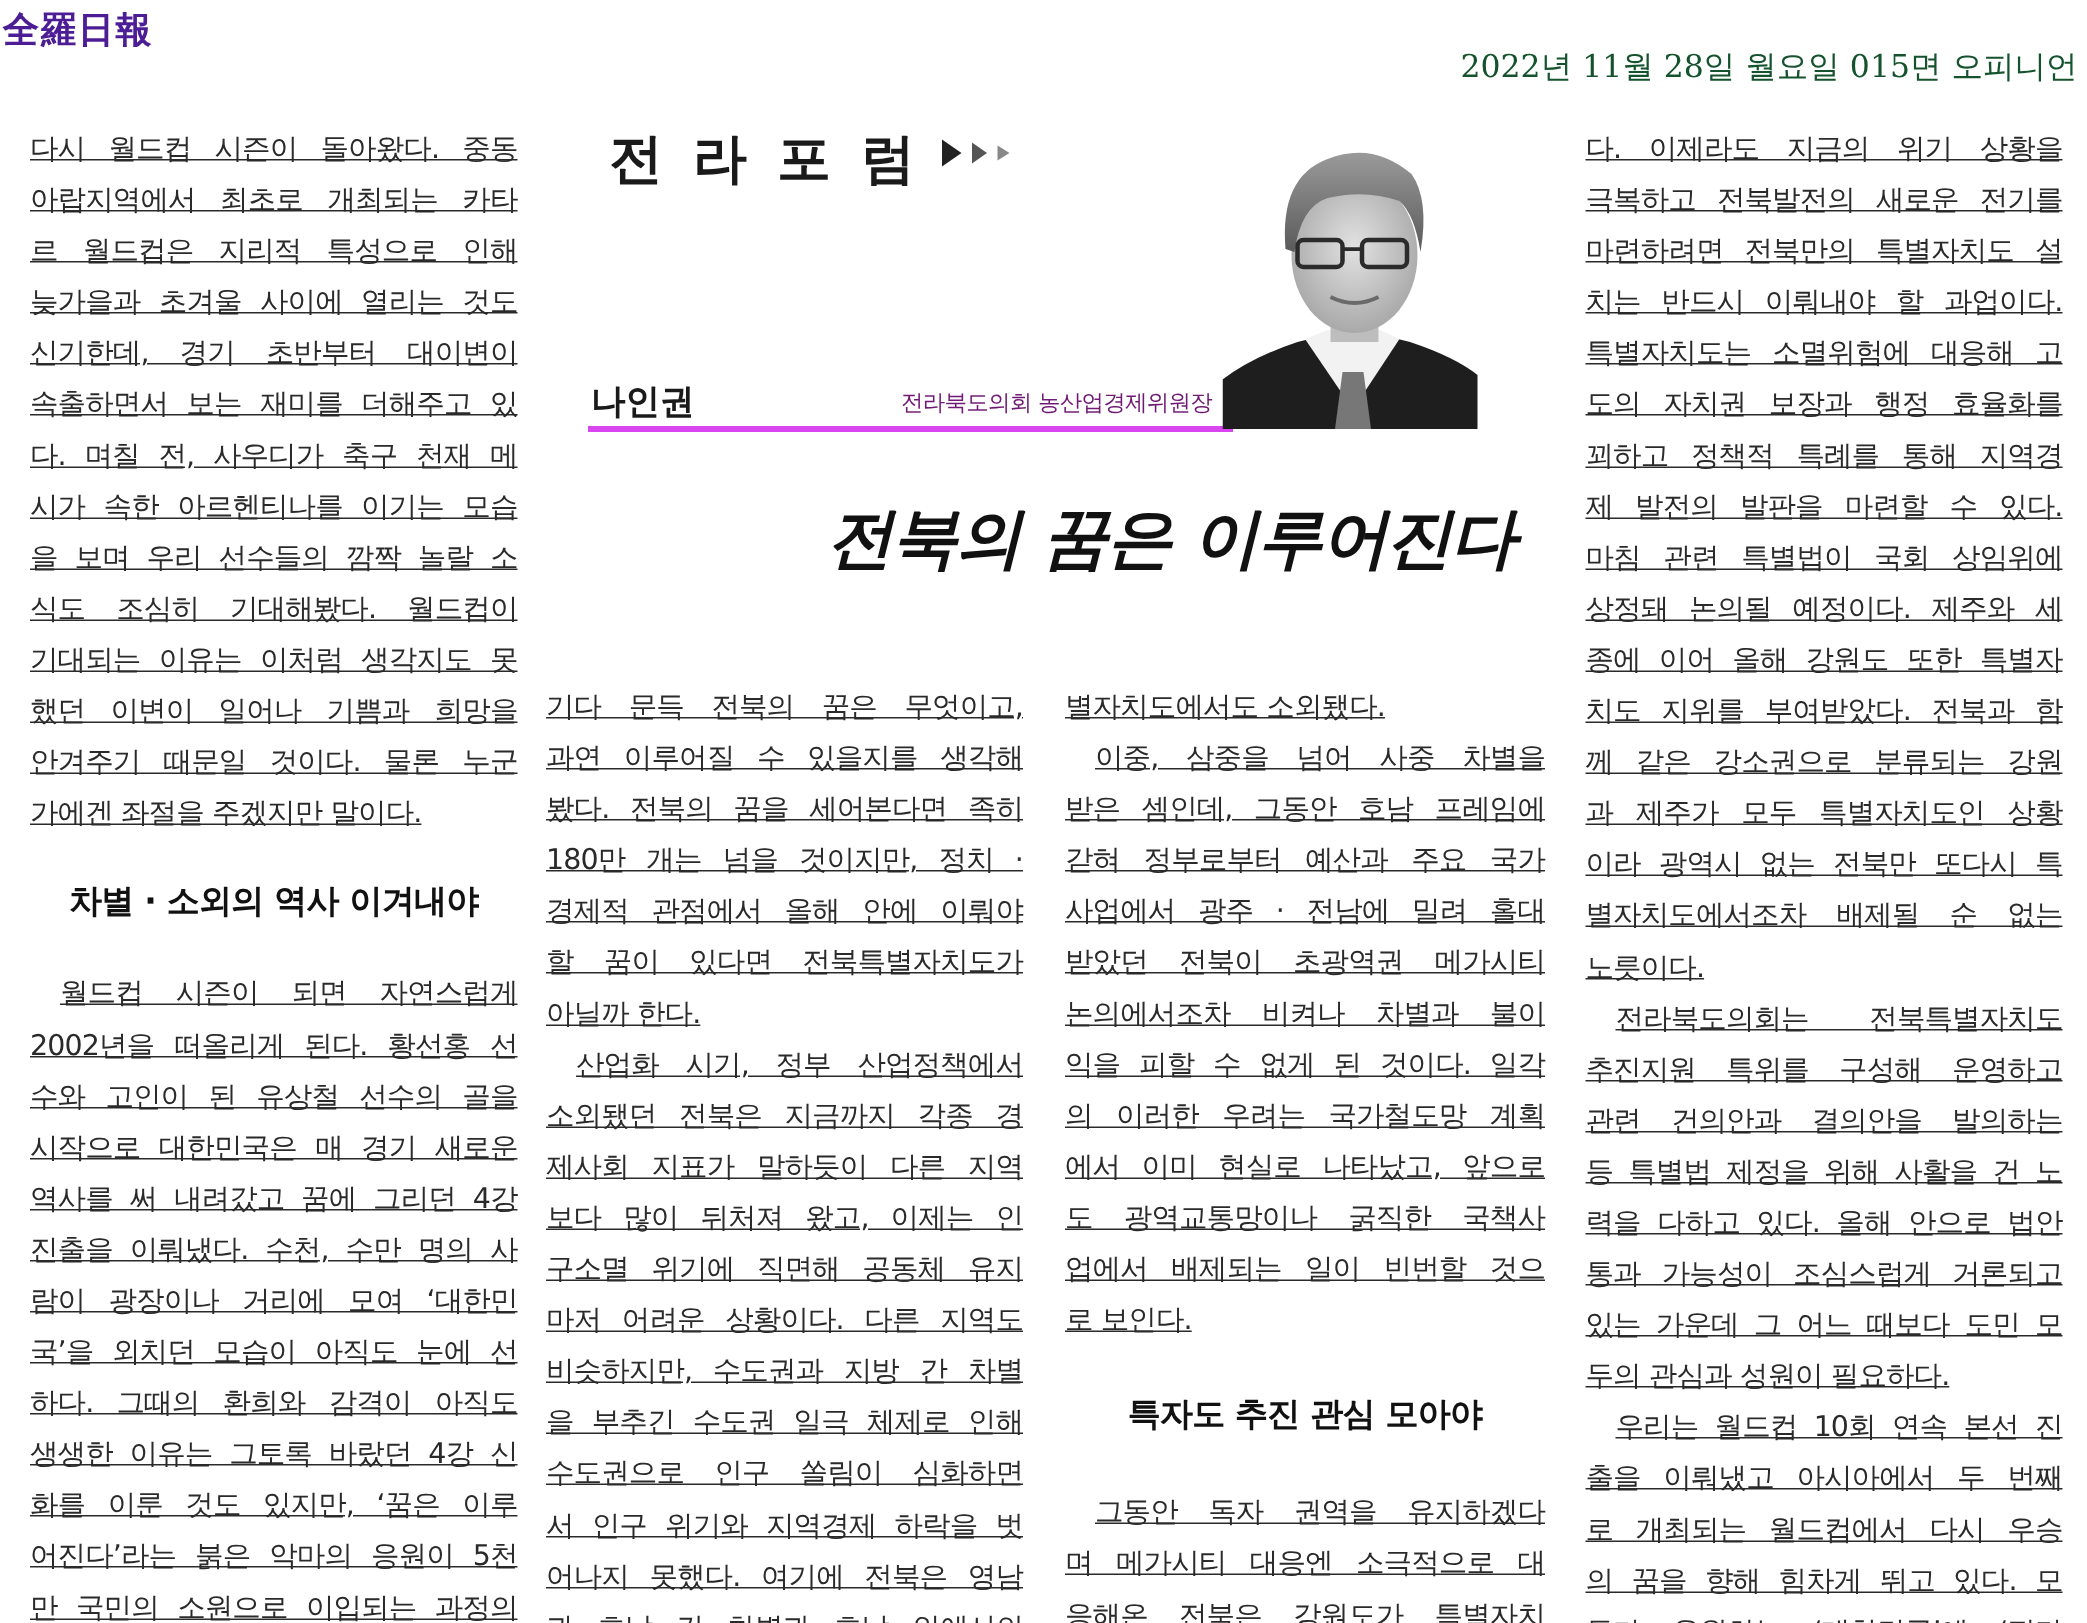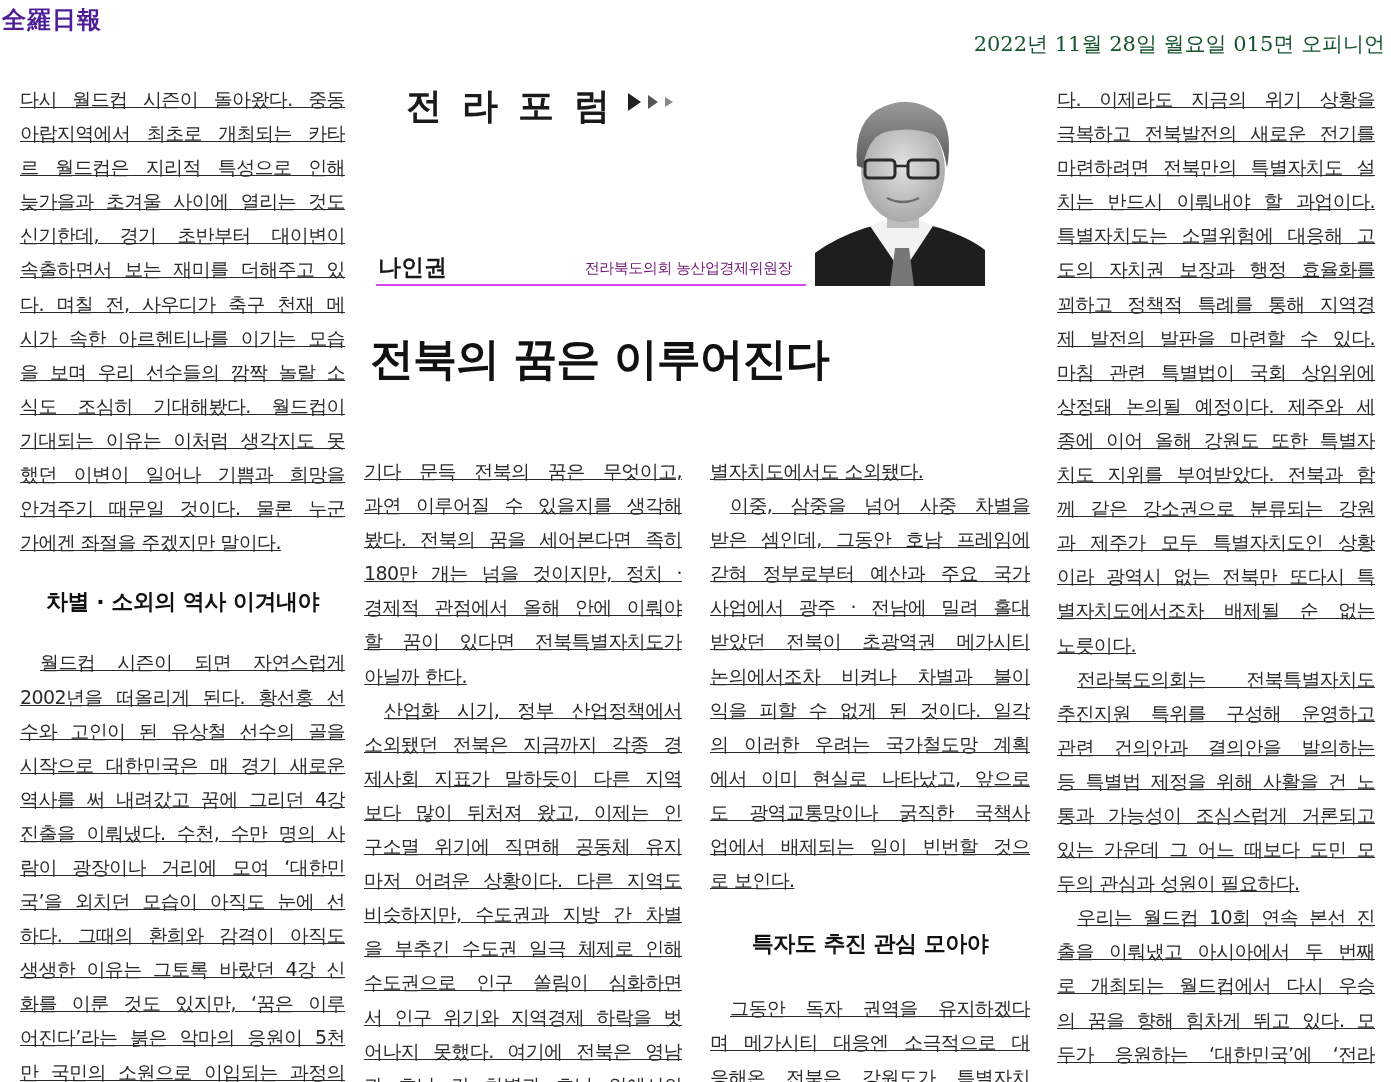--- a/index.html
+++ b/index.html
@@ -43,38 +43,39 @@
     font-family: "DejaVu Sans", sans-serif; font-weight: bold;
     font-size: 36px; letter-spacing: 20px; color: #1a1a1a;
   }
   .arrows { position: absolute; left: 628px; top: 93px; display: flex; gap: 7px; align-items: center; }
   .tri { width: 0; height: 0; border-top: 9px solid transparent; border-bottom: 9px solid transparent; }
   .tri.a { border-left: 13px solid #222; }
   .tri.b { border-top-width: 7px; border-bottom-width: 7px; border-left: 10px solid #555; }
   .tri.c { border-top-width: 5px; border-bottom-width: 5px; border-left: 8px solid #888; }
 
   .byline {
-    position: absolute; left: 376px; top: 250px; width: 430px; height: 34px;
-    border-bottom: 2px solid #d946ef;
+    position: absolute; left: 392px; top: 250px; width: 430px; height: 34px;
+    border-bottom: 4px solid #d946ef;
   }
   .author-name {
     position: absolute; left: 2px; top: 2px;
     font-family: "DejaVu Sans", sans-serif; font-weight: bold; font-size: 23px; color: #1a1a1a;
   }
   .author-title {
     position: absolute; right: 14px; top: 9px;
     font-family: "DejaVu Sans", sans-serif; font-size: 15px; color: #701a75; letter-spacing: -0.5px;
   }
   .photo {
     position: absolute; left: 815px; top: 88px; width: 175px; height: 198px;
   }
   .headline {
-    position: absolute; left: 370px; top: 330px; width: 640px; text-align: left;
+    position: absolute; left: 370px; top: 330px; width: 640px; text-align: right;
     font-family: "DejaVu Serif", serif; font-weight: bold; font-size: 44px; color: #111;
     letter-spacing: -1px;
+    font-style: italic;
   }
 </style>
 </head>
 <body>
 
 <div class="masthead">全羅日報</div>
 <div class="dateline">2022년 11월 28일 월요일 015면 오피니언</div>
 
 <div class="forum-label">전라포럼</div>
 <div class="arrows">
@@ -215,20 +216,21 @@
     <span class="line">치도 지위를 부여받았다. 전북과 함</span>
     <span class="line">께 같은 강소권으로 분류되는 강원</span>
     <span class="line">과 제주가 모두 특별자치도인 상황</span>
     <span class="line">이라 광역시 없는 전북만 또다시 특</span>
     <span class="line">별자치도에서조차 배제될 순 없는</span>
     <span class="line last">노릇이다.</span>
     <span class="line indent">전라북도의회는 전북특별자치도</span>
     <span class="line">추진지원 특위를 구성해 운영하고</span>
     <span class="line">관련 건의안과 결의안을 발의하는</span>
     <span class="line">등 특별법 제정을 위해 사활을 건 노</span>
+    <span class="line">력을 다하고 있다. 올해 안으로 법안</span>
     <span class="line">통과 가능성이 조심스럽게 거론되고</span>
     <span class="line">있는 가운데 그 어느 때보다 도민 모</span>
     <span class="line last">두의 관심과 성원이 필요하다.</span>
     <span class="line indent">우리는 월드컵 10회 연속 본선 진</span>
     <span class="line">출을 이뤄냈고 아시아에서 두 번째</span>
     <span class="line">로 개최되는 월드컵에서 다시 우승</span>
     <span class="line">의 꿈을 향해 힘차게 뛰고 있다. 모</span>
     <span class="line">두가 응원하는 ‘대한민국’에 ‘전라</span>
 
   </p>

